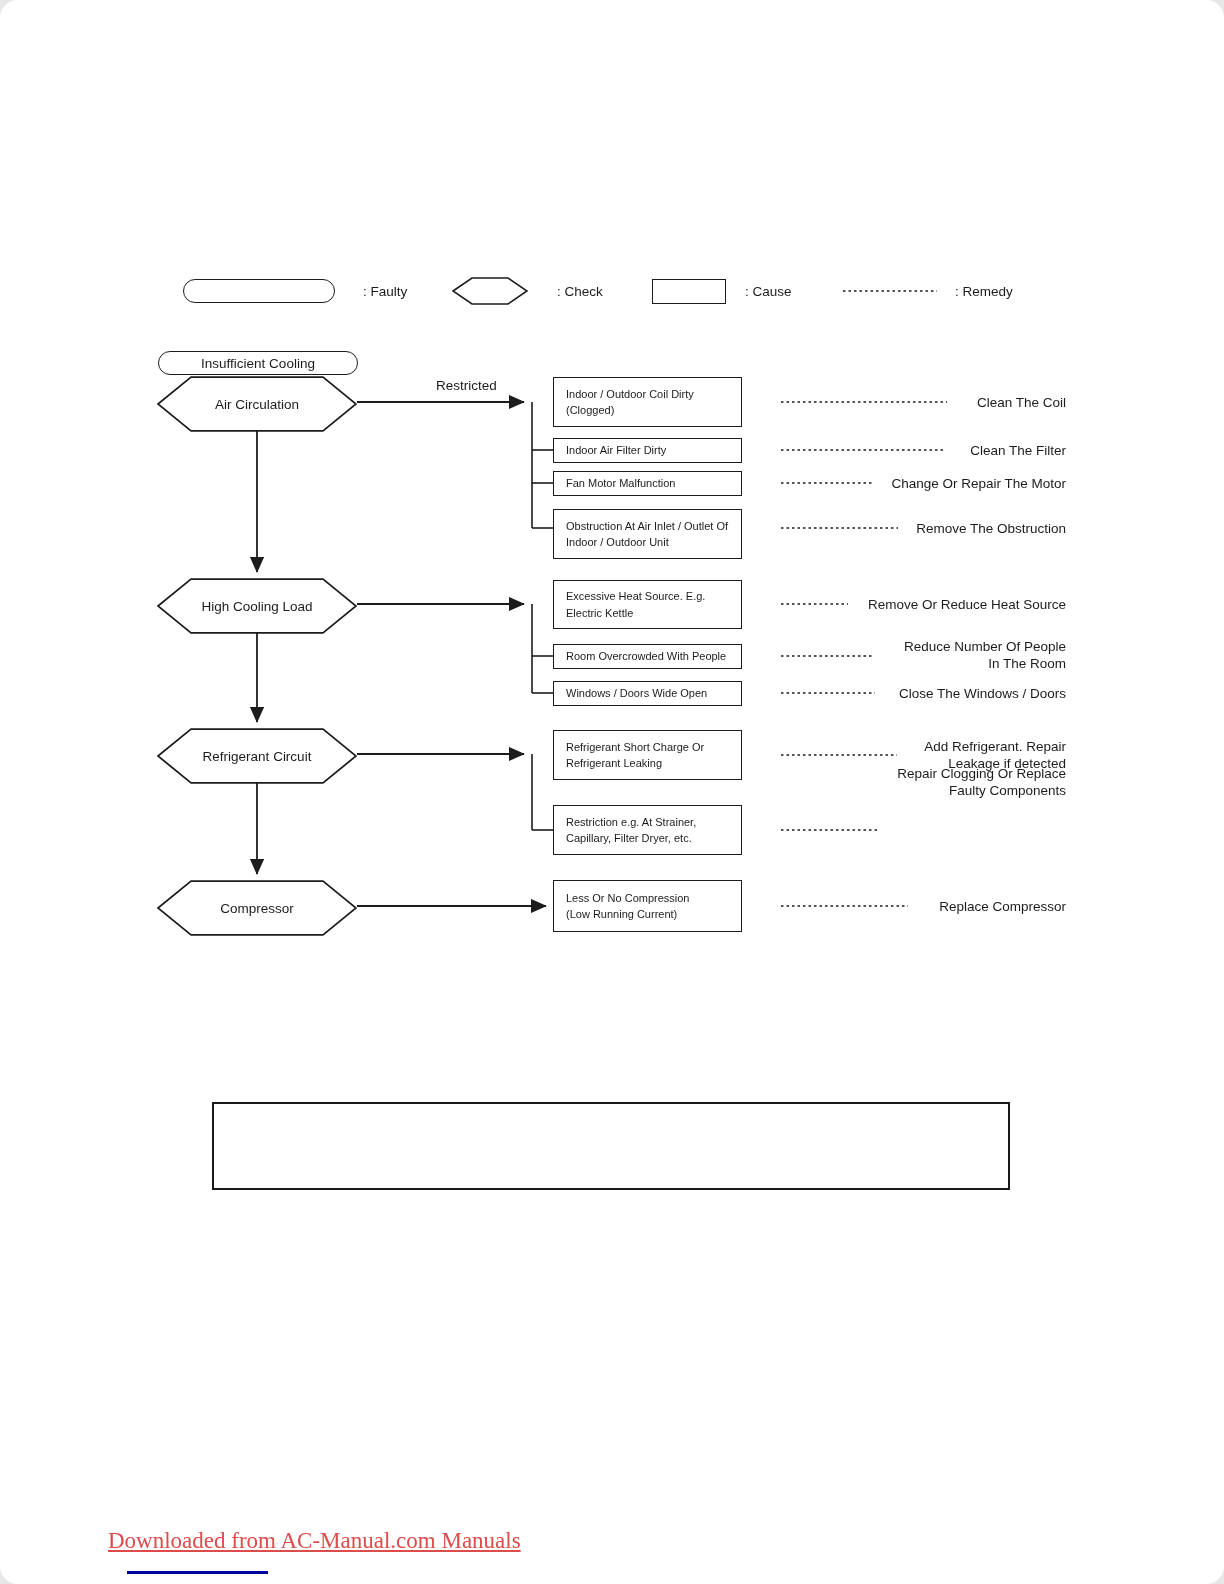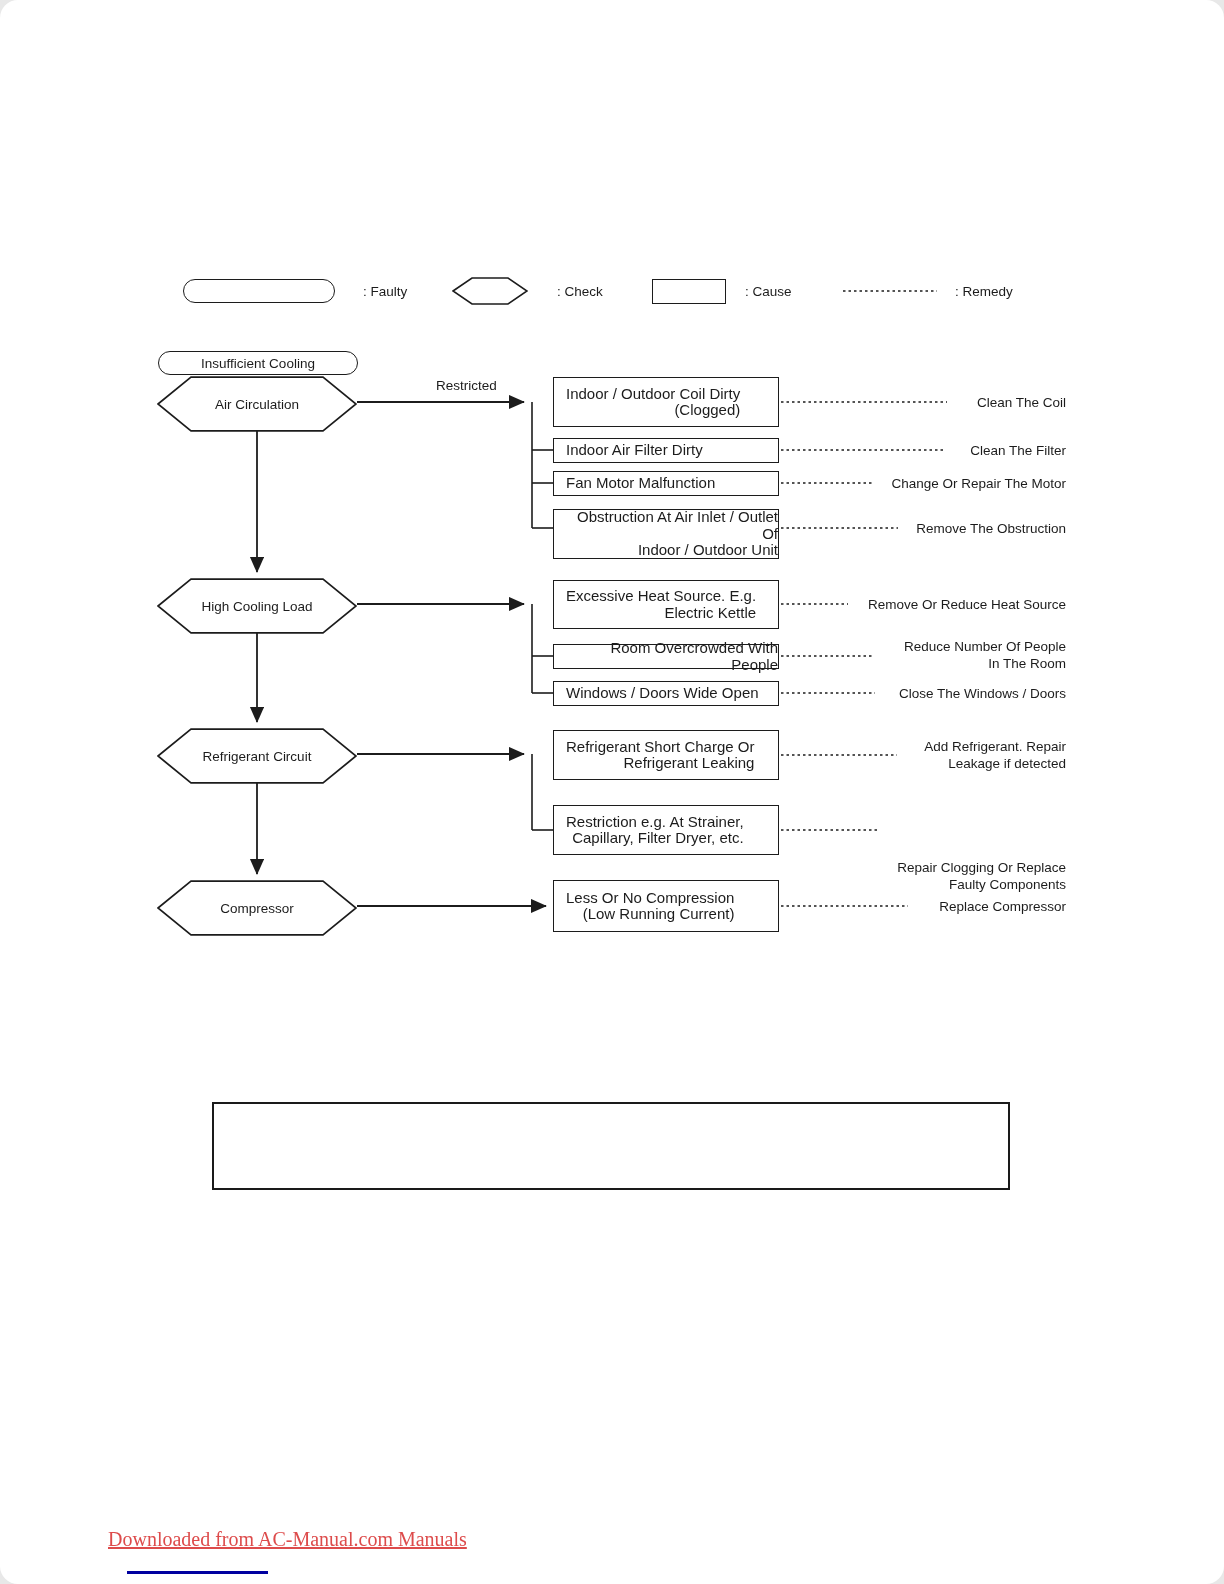--- a/index.html
+++ b/index.html
@@ -19,33 +19,33 @@
   .legend-hex{position:absolute;left:452px;top:277px;width:76px;height:28px;}
 
   
   .start-node{position:absolute;left:158px;top:330px;width:200px;height:24px;
     border:1.6px solid #1c1c1c;border-radius:12px;box-sizing:border-box;
     display:flex;align-items:center;justify-content:center;font-size:13.5px;background:#fff;margin-top:21px;}
   .check-node{position:absolute;left:157px;width:200px;height:56px;
     display:flex;align-items:center;justify-content:center;font-size:13.5px;}
   .check-node svg{position:absolute;left:0;top:0;width:100%;height:100%;}
   .check-node .lbl{position:relative;}
-  .cause-box{position:absolute;left:553px;width:226px;border:1.7px solid #1c1c1c;
+  .cause-box{position:absolute;left:553px;width:189px;border:1.7px solid #1c1c1c;
     box-sizing:border-box;display:flex;align-items:center;padding-left:12px;
-    font-size:15px;line-height:16.5px;background:#fff;text-align:right;}
+    font-size:11px;line-height:16.5px;background:#fff;}
   .cause-box .cause-text{white-space:pre-line;}
   .remedy{position:absolute;right:158px;transform:translateY(-50%);
     text-align:right;font-size:13.5px;line-height:17px;white-space:pre-line;}
   .arrow-label{position:absolute;left:436px;top:378px;font-size:13.5px;}
 
   .empty-note-box{position:absolute;left:212px;top:1102px;width:798px;height:88px;
     border:2.5px solid #1a1a1a;box-sizing:border-box;background:#fff;}
 
   .footer-link{position:absolute;left:108px;top:1528px;
-    font-family:"Liberation Serif",serif;font-size:20px;
+    font-family:"Liberation Serif",serif;font-size:23px;
     text-decoration:underline;cursor:pointer;text-align:right;}
   .cutoff-underline{position:absolute;left:127px;top:1571px;width:141px;height:2.5px;}
 </style>
 </head>
 <body>
 
 <div id="page">
 
   <svg id="connector-layer" viewBox="0 0 1224 1584" xmlns="http://www.w3.org/2000/svg">
     <defs>
@@ -183,21 +183,21 @@
   <div class="remedy" style="top:402px;">Clean The Coil</div>
   <div class="remedy" style="top:450px;">Clean The Filter</div>
   <div class="remedy" style="top:483px;">Change Or Repair The Motor</div>
   <div class="remedy" style="top:528px;">Remove The Obstruction</div>
   <div class="remedy" style="top:604px;">Remove Or Reduce Heat Source</div>
   <div class="remedy" style="top:655px;">Reduce Number Of People
 In The Room</div>
   <div class="remedy" style="top:693px;">Close The Windows / Doors</div>
   <div class="remedy" style="top:755px;">Add Refrigerant. Repair
 Leakage if detected</div>
-  <div class="remedy" style="top:876px;">Repair Clogging Or Replace
+  <div class="remedy" style="top:782px;">Repair Clogging Or Replace
 Faulty Components</div>
   <div class="remedy" style="top:906px;">Replace Compressor</div>
 
   <div class="empty-note-box"></div>
 
   <a class="footer-link" style="color: rgb(221, 75, 75);">Downloaded from AC-Manual.com Manuals</a>
   <div class="cutoff-underline" style="background: rgb(0, 0, 160);"></div>
 
 </div>
 

